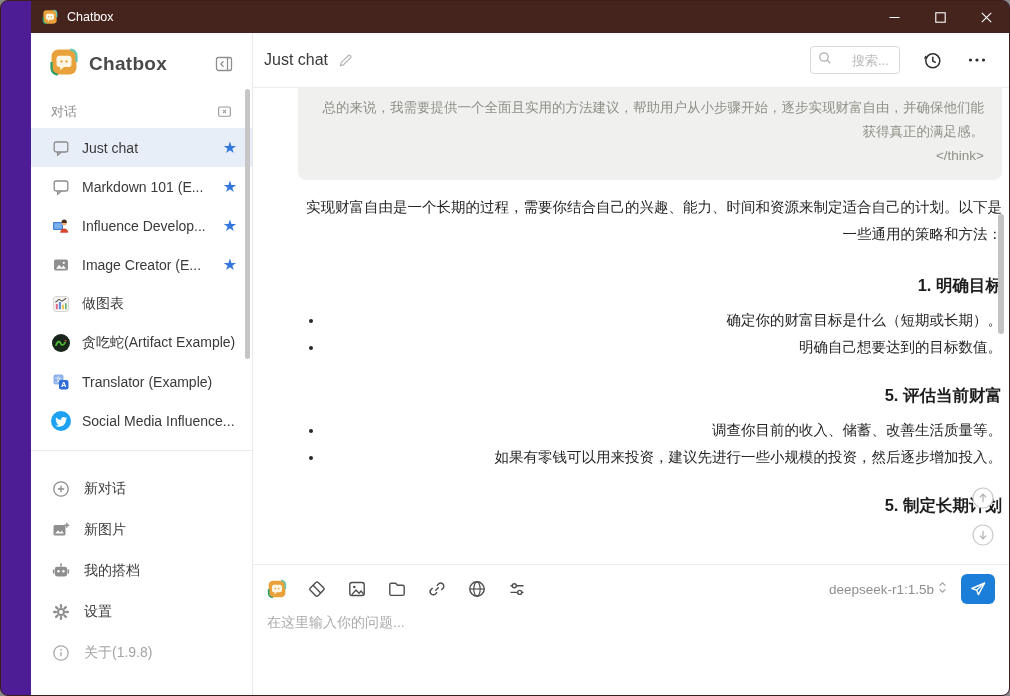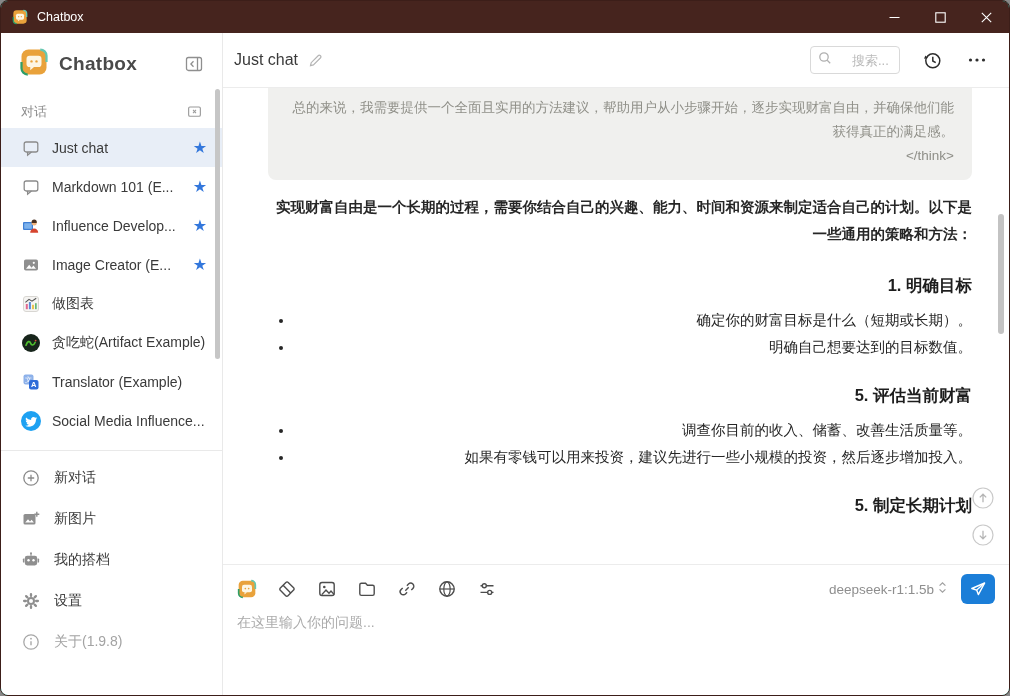--- a/index.html
+++ b/index.html
@@ -1,18 +1,18 @@
 <!DOCTYPE html>
 <html style="--c-titlebar: #46241e; --c-accent: #1b7ed8; --c-star: #3377dc; --c-selected_bg: #e8eef7; --c-think_bg: #f0f0ee; --c-think_text: #8f8f88; --c-twitter_blue: #1da1f2;"><head>
 <meta charset="utf-8">
 <style>
   * { margin:0; padding:0; box-sizing:border-box; }
   body { font-family:"Liberation Sans","DejaVu Sans",sans-serif; background:#888; }
-  .window { width:1010px; height:696px; position:relative; background:#14b8a6;
-            border:1px solid #3c1e19; border-radius:8px; overflow:hidden; }
+  .window { width:1010px; height:696px; position:relative; background:#4c1d95;
+            border:1px solid #3c1e19; border-radius:8px; overflow:hidden;padding-left:30px; }
 
   
   .titlebar { height:32px; background:var(--c-titlebar,#46241e); display:flex; align-items:center; }
   .tb-logo { margin-left:11px; display:flex; }
   .tb-title { color:#fff; font-size:12.5px; margin-left:9px; flex:1; }
   .tb-btn { width:46px; height:32px; display:flex; align-items:center; justify-content:center; cursor:pointer; }
 
   
   .app { display:flex; height:662px; }
   .sidebar { width:222px; border-right:1px solid #e9e9e9; position:relative;
@@ -25,21 +25,21 @@
   .icon-btn { background:none; border:none; display:flex; align-items:center; justify-content:center; cursor:pointer; padding:2px; }
   .section-row { display:flex; align-items:center; padding:10px 17px 6px 20px; }
   .section-label { font-size:13px; color:#8c8c8c; flex:1; }
   .conv-list { }
   .conv-item { height:39px; display:flex; align-items:center; padding:0 15px 0 20px; gap:11px; cursor:pointer; }
   .conv-item.selected { background:var(--c-selected_bg,#e8eef7); }
   .conv-icon { width:20px; display:flex; justify-content:center; flex-shrink:0; }
   .conv-label { flex:1; font-size:14px; color:#3a3a3a; white-space:nowrap; overflow:hidden; }
   .star { color:var(--c-star,#3377dc); font-size:16px; line-height:1; flex-shrink:0; }
   .side-divider { border:none; border-top:1px solid #e9e9e9; margin:10px 0 6px 0; }
-  .menu-item { height:41px; display:flex; align-items:center; padding:0 20px; gap:13px; cursor:pointer; }
+  .menu-item { height:41px; display:flex; align-items:flex-end; padding:0 20px; gap:13px; cursor:pointer; }
   .menu-label { font-size:14px; color:#3a3a3a; }
   .menu-item.dim .menu-label { color:#a3a3a3; }
   .side-scrollbar { position:absolute; right:2px; top:56px; width:5px; height:270px;
                     background:#c6c6c6; border-radius:3px; }
 
   
   .chat-header { height:55px; border-bottom:1px solid #ececec; display:flex; align-items:center;
                  padding:0 20px 0 11px; flex-shrink:0; }
   .chat-title { font-size:16px; color:#3a3a3a; }
   .edit-btn { margin-left:8px; }
@@ -50,21 +50,21 @@
                       font-family:inherit; background:transparent; }
   .search-box input::placeholder { color:#b9b9b9; }
   .hdr-icon { margin-left:20px; }
 
   
   .chat-scroll { flex:1; position:relative; overflow:hidden; }
   .chat-body { width:704px; margin-left:45px;text-align:right; }
   .think-block { background:var(--c-think_bg,#f0f0ee); border-radius:8px; margin-top:-10px;
                  padding:18px 18px 12px; font-size:13.5px; line-height:24px;
                  color:var(--c-think_text,#8f8f88); }
-  .md-intro { margin-top:14px; font-size:14.5px; line-height:27px; color:#262626;font-weight:bold; }
+  .md-intro { margin-top:14px; font-size:14.5px; line-height:27px; color:#262626; }
   .md-h3 { margin-top:27px; font-size:16.5px; font-weight:bold; color:#1d1d1d; }
   .md-ul { margin-top:13px; padding-left:26px; }
   .md-ul li { font-size:14.5px; line-height:21px; color:#262626; margin:6px 0; }
   .main-scrollbar { position:absolute; right:5px; top:126px; width:6px; height:120px;
                     background:#c3c3c3; border-radius:3px; }
   .scroll-btn { position:absolute; right:15px; width:22px; height:22px; border:none; background:none;
                 padding:0; cursor:pointer; display:flex; }
   .scroll-btn.up { top:399px; }
   .scroll-btn.down { top:436px; }
 

